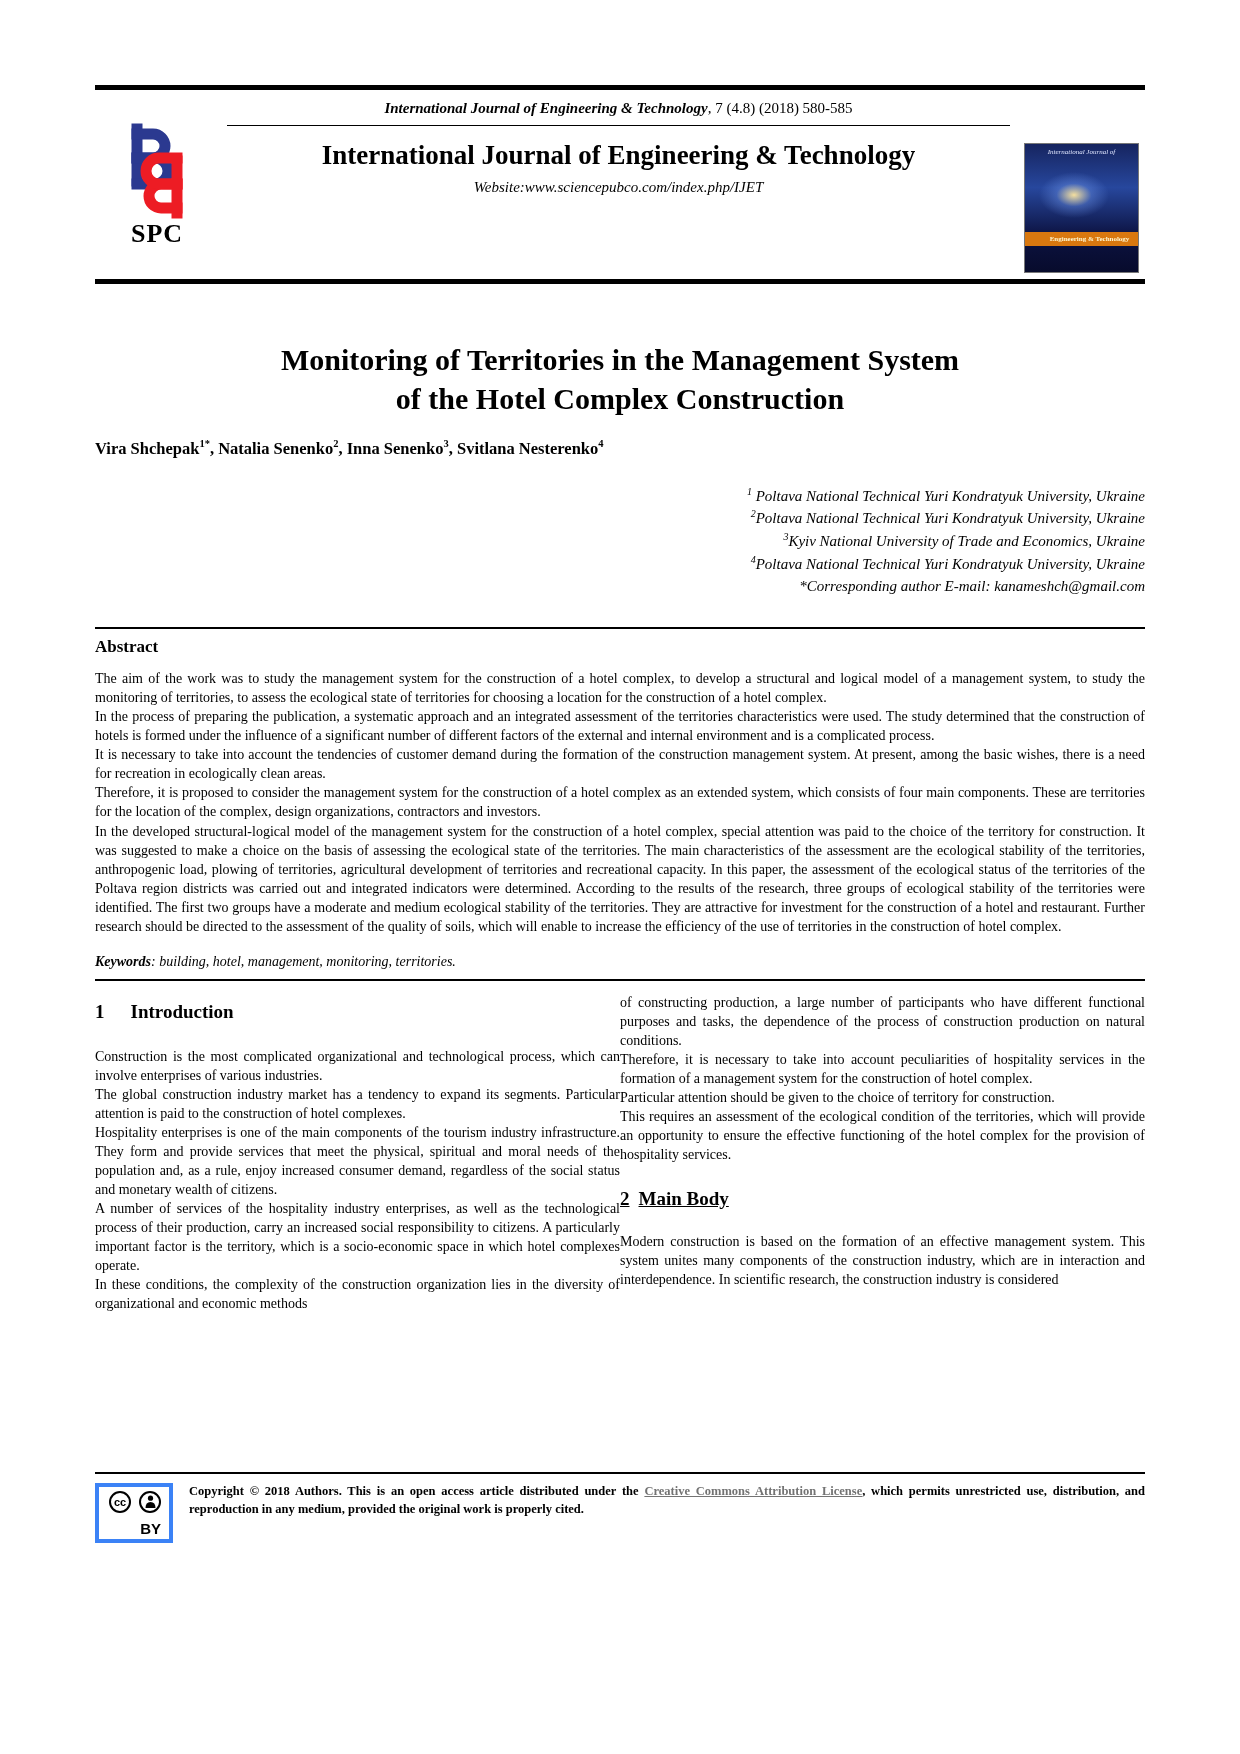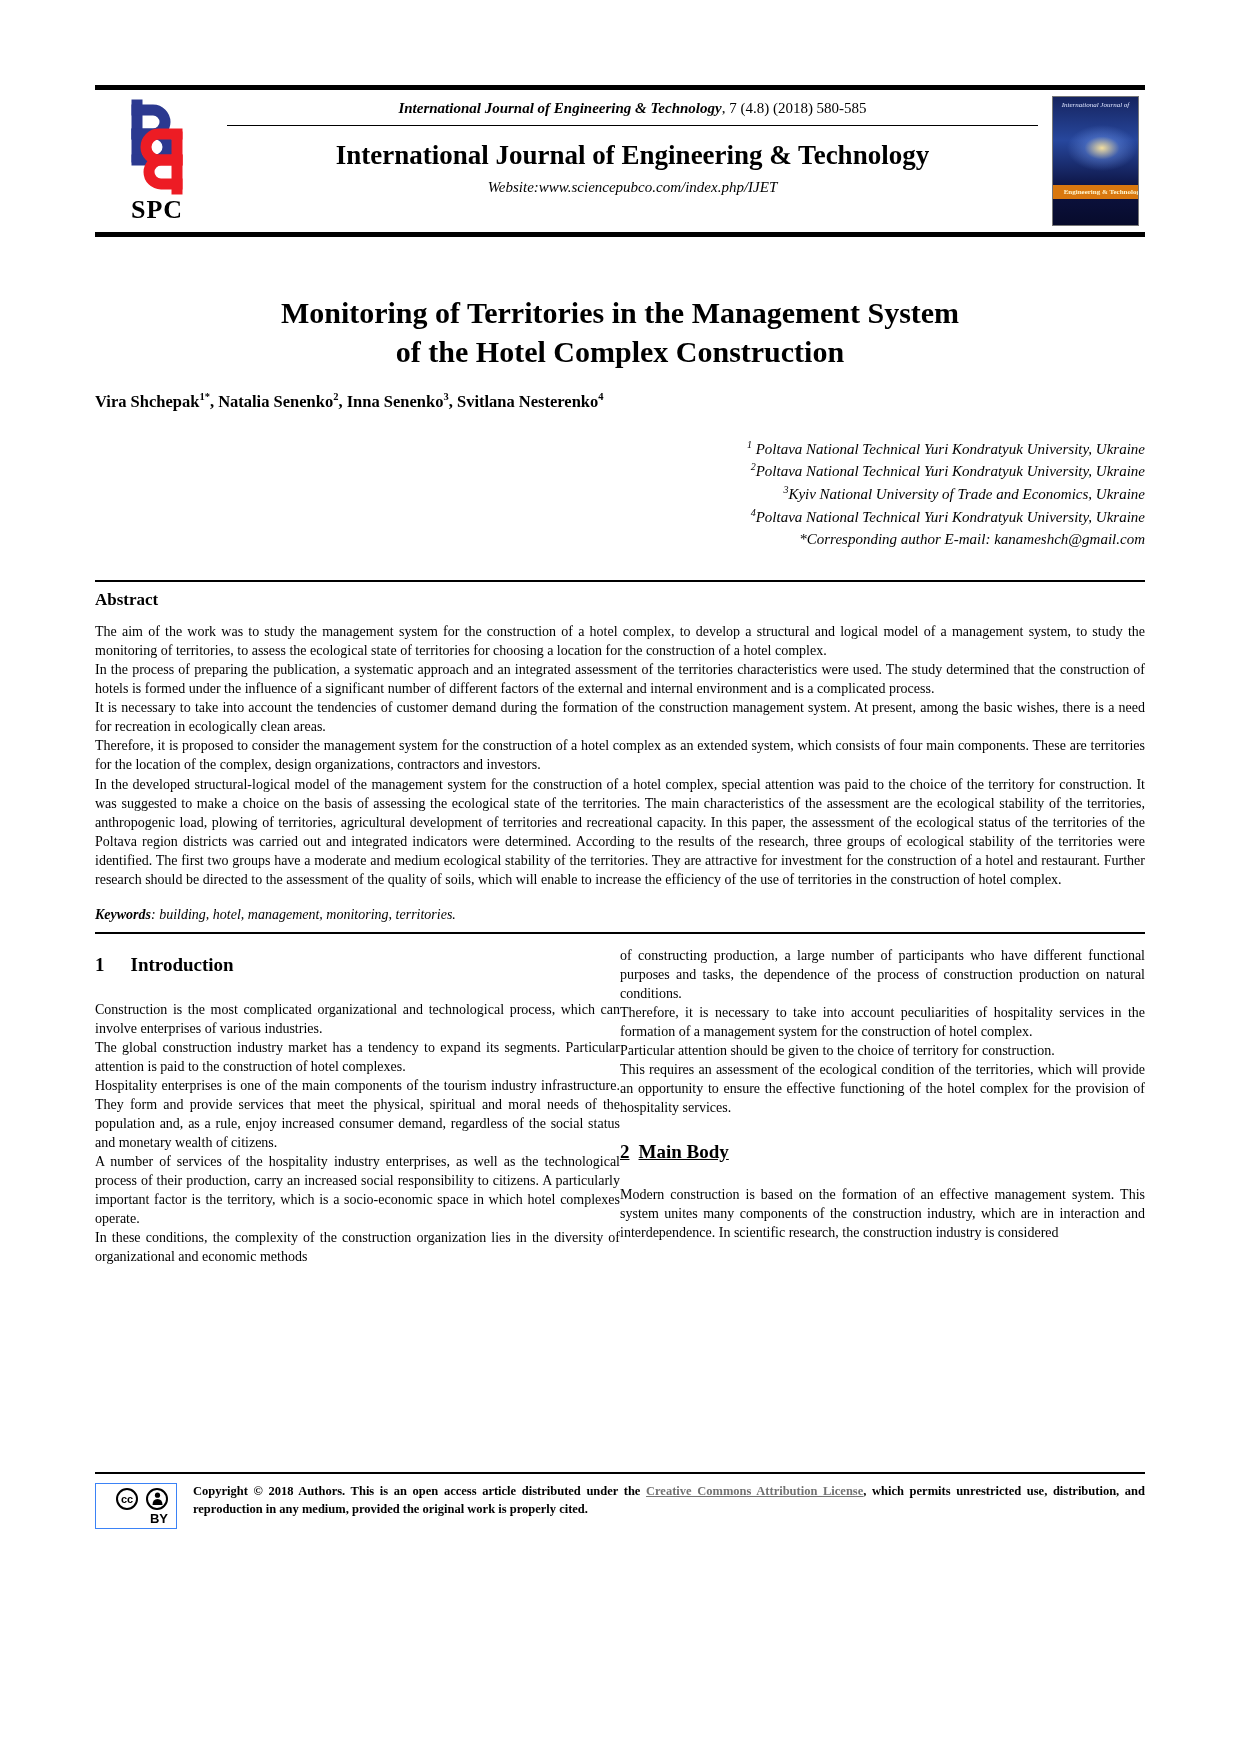--- a/index.html
+++ b/index.html
@@ -17,23 +17,24 @@
   }
   .logo { width:112px; display:flex; flex-direction:column; align-items:center; justify-content:center; }
   .logo-text { font-weight:bold; font-size:26px; letter-spacing:1px; line-height:1; margin-top:2px; }
   .header-center { flex:1; text-align:center; display:flex; flex-direction:column; }
   .citation { font-size:15px; padding:4px 0 8px; border-bottom:1px solid #000; }
   .cit-name { font-weight:bold; font-style:italic; }
   .journal-name { font-size:27px; font-weight:bold; margin:14px 0 8px; }
   .website { font-style:italic; font-size:15px; margin-bottom:12px; }
   .paper-type { font-weight:bold; font-style:italic; font-size:14px; border-top:1px solid #000; padding:6px 0 4px; margin-top:auto; }
   .cover {
-    width:87px; height:130px; position:relative; overflow:hidden; align-self:center;
+    width:115px; height:130px; position:relative; overflow:hidden; align-self:center;
     background:linear-gradient(180deg,#16245f 0%,#27479d 34%,#0c1240 72%,#070b2c 100%);
     border:1px solid #777;
+    margin-top:47px;
   }
   .cover-glow { position:absolute; top:28px; left:14px; width:70px; height:46px;
     background:radial-gradient(closest-side, rgba(255,232,160,0.95), rgba(110,150,235,0.40), rgba(0,0,0,0)); }
   .cover-top-text { position:absolute; top:4px; width:100%; text-align:center;
     font-size:7px; color:#dfe6ff; line-height:1.2; font-style:italic; }
   .cover-band { position:absolute; bottom:26px; left:0; width:100%; height:14px; background:#d9780f;
     display:flex; align-items:center; justify-content:center;padding-left:16px; }
   .cover-band span { font-size:7px; font-weight:bold; color:#fff7d0; white-space:nowrap; }
 
   
@@ -59,26 +60,26 @@
   .sec-heading .sec-num { margin-right:26px; }
   .sec-heading.mainbody { margin:24px 0 22px 0;text-decoration:underline; }
   .sec-heading.mainbody .sec-num { margin-right:9px; }
 
   
   .footer {
     position:absolute; left:95px; right:95px; top:1472px;
     border-top:2px solid #000; padding-top:9px;
     display:flex; gap:16px; align-items:flex-start;
   }
-  .cc-badge { border:1px solid #3b82f6; padding:4px 8px 2px 20px; display:flex; flex-direction:column; align-items:center; background:#fff; }
+  .cc-badge { border:4px solid #3b82f6; padding:4px 8px 2px 10px; display:flex; flex-direction:column; align-items:center; background:#fff; }
   .cc-row { display:flex; gap:8px; }
   .cc-circle { width:22px; height:22px; border:2px solid #000; border-radius:50%;
     display:flex; align-items:center; justify-content:center; font-weight:bold; font-size:11px;
     font-family:"Liberation Sans", sans-serif; }
-  .cc-by-label { font-size:13px; font-weight:bold; margin-top:1px; font-family:"Liberation Sans", sans-serif; align-self:flex-end; }
+  .cc-by-label { font-size:15px; font-weight:bold; margin-top:7px; font-family:"Liberation Sans", sans-serif; align-self:flex-end; }
   .footer-text { margin:0; font-size:12.5px; font-weight:bold; line-height:1.4; text-align:justify; }
   .cc-link { color:#737373; text-decoration:underline; cursor:pointer; }
 </style>
 </head>
 <body>
 
 <div class="page">
 
   <header class="journal-header">
     <div class="logo">

